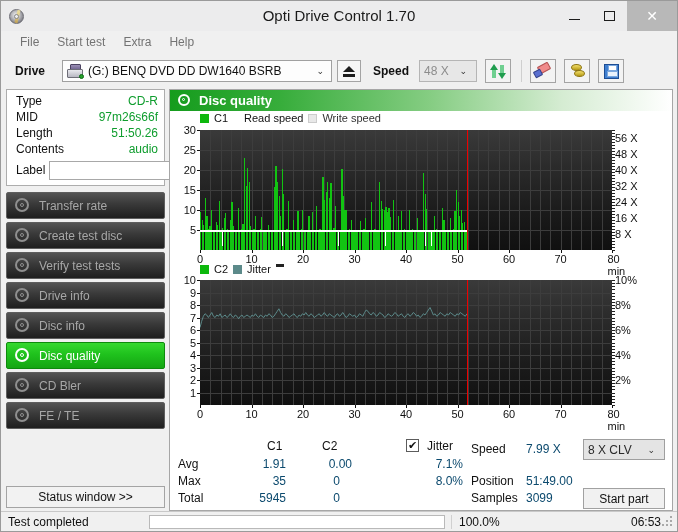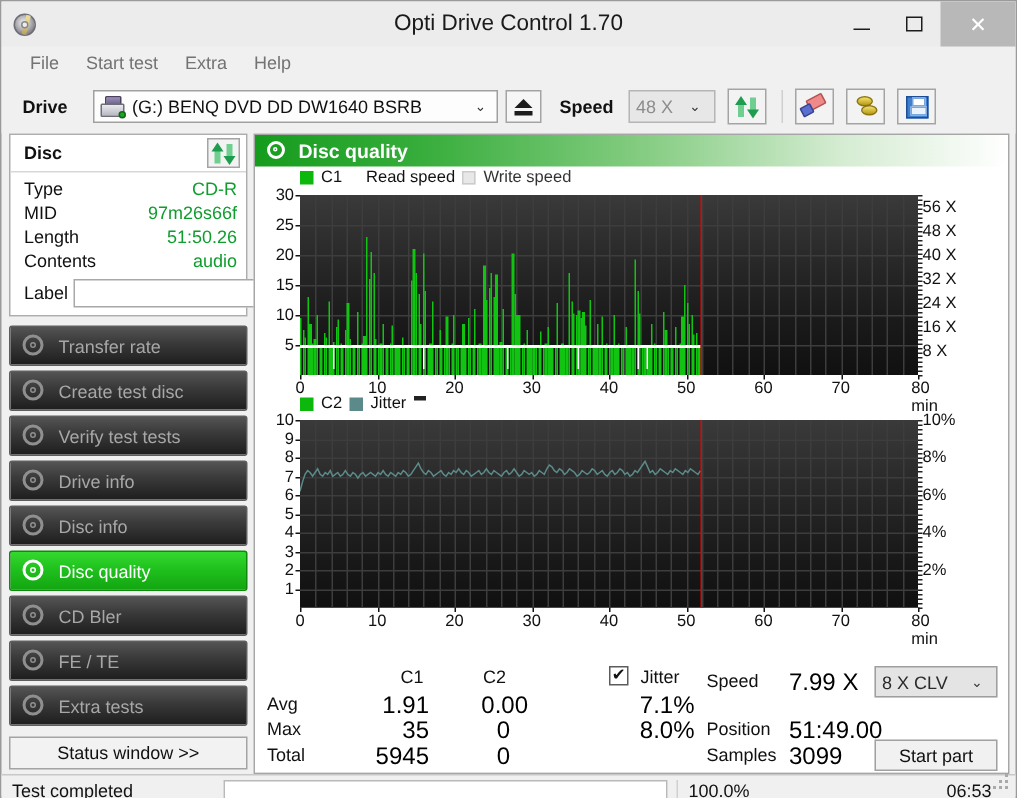--- a/index.html
+++ b/index.html
@@ -203,21 +203,21 @@
   .ytick2{position:absolute;left:0;font-size:11px;color:#111;transform:translateY(-50%);}
   .xtick{position:absolute;font-size:11px;color:#111;transform:translateX(-50%);}
   .tickmark{position:absolute;background:#111;}
 
   
   #stats{
     position:absolute;left:0;right:0;bottom:0;height:74px;
     border-top:0px; background:#ffffff;
   }
   .st{position:absolute;font-size:12px;color:#111;}
-  .stv{position:absolute;font-size:16px;color:#000000;text-align:right;}
+  .stv{position:absolute;font-size:12px;color:#0c4a6e;text-align:right;}
   #jitter-check{position:absolute;width:13px;height:13px;border:1px solid #5c5c5c;background:#fff;
      display:flex;align-items:center;justify-content:center;font-size:11px;color:#111;line-height:1;}
   #clv-combo{position:absolute;width:82px;height:21px;background:#e4e4e4;border:1px solid #9f9f9f;
      display:flex;align-items:center;justify-content:space-between;padding:0 4px;font-size:12px;color:#2a2a2a;}
   .act-btn{position:absolute;width:82px;height:21px;background:#f1f1f1;border:1px solid #a1a1a1;
      display:flex;align-items:center;justify-content:center;font-size:12px;color:#111;}
 
   
   #statusbar{
     height:20px;flex:0 0 20px;display:flex;align-items:center;
@@ -319,31 +319,20 @@
           <i class="lbl"></i>
         </span>
     </div>
   </div>
 
   <div id="body-row">
 
     <div id="sidebar">
 
       <div id="disc-panel">
-        <div id="disc-head">
-          <span class="t">Disc</span>
-          <span id="disc-refresh">
-            <span class="ico-refresh">
-                <i class="s1"></i>
-                <i class="s2"></i>
-                <i class="a1"></i>
-                <i class="a2"></i>
-              </span>
-          </span>
-        </div>
         <div class="disc-rows">
           <div class="disc-row">
             <span class="k">Type</span>
             <span class="v">CD-R</span>
           </div>
           <div class="disc-row">
             <span class="k">MID</span>
             <span class="v">97m26s66f</span>
           </div>
           <div class="disc-row">
@@ -413,27 +402,20 @@
               <i class="hole"></i>
             </span>
           <span>CD Bler</span>
         </div>
         <div class="nav-btn">
           <span class="nav-ico">
               <i class="ring"></i>
               <i class="hole"></i>
             </span>
           <span>FE / TE</span>
-        </div>
-        <div class="nav-btn">
-          <span class="nav-ico">
-              <i class="ring"></i>
-              <i class="hole"></i>
-            </span>
-          <span>Extra tests</span>
         </div>
       </div>
 
       <div id="nav-spacer"></div>
       <div id="status-window-btn">Status window &gt;&gt;</div>
     </div>
 
     <div id="content">
       <div id="content-head">
         <span class="head-ico">

